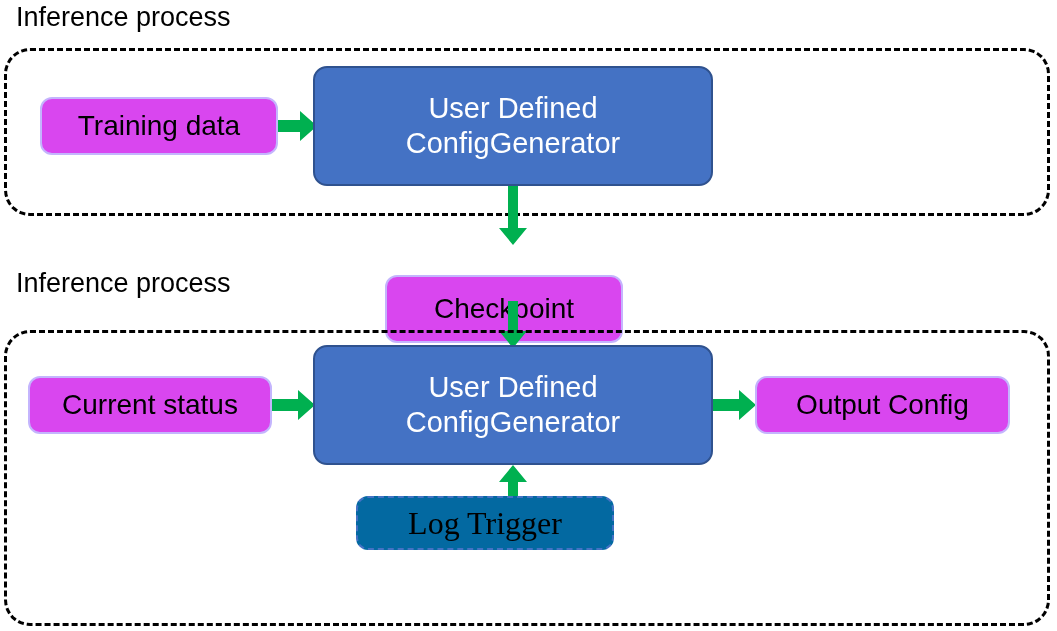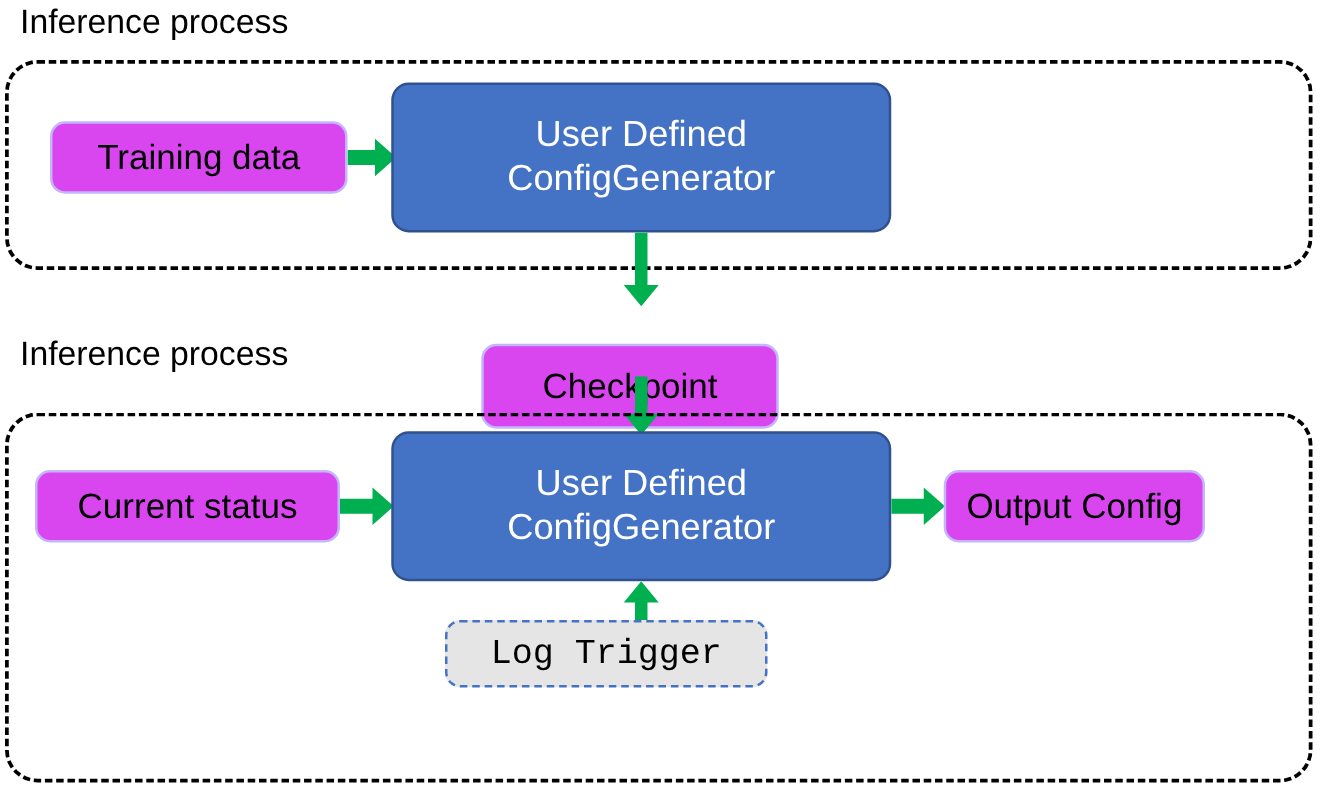--- a/index.html
+++ b/index.html
@@ -81,21 +81,21 @@
   }
   #box-current-status {
     left: 28px;
     top: 376px;
     width: 244px;
     height: 58px;
   }
   #box-output-config {
     left: 755px;
     top: 376px;
-    width: 209px;
+    width: 255px;
     height: 58px;
   }
 
   
   .generator-box {
     position: absolute;
     box-sizing: border-box;
     background: #4472C4;
     border: 2px solid #2F528F;
     border-radius: 14px;
@@ -119,30 +119,30 @@
     left: 313px;
     top: 345px;
     width: 400px;
     height: 120px;
   }
 
   
   .trigger-box {
     position: absolute;
     box-sizing: border-box;
-    background: #e5e5e5;
+    background: #0369a1;
     border: 2px dashed #4472C4;
     border-radius: 12px;
     display: flex;
     align-items: center;
     justify-content: center;
-    font-size: 28px;
+    font-size: 32px;
     color: #000000;
     white-space: nowrap;
-    font-family: Liberation Mono, monospace;
+    font-family: Liberation Serif, serif;
   }
   #box-log-trigger {
     left: 356px;
     top: 496px;
     width: 258px;
     height: 54px;
     z-index: 2;
   }
   #box-clock-trigger {
     left: 430px;

